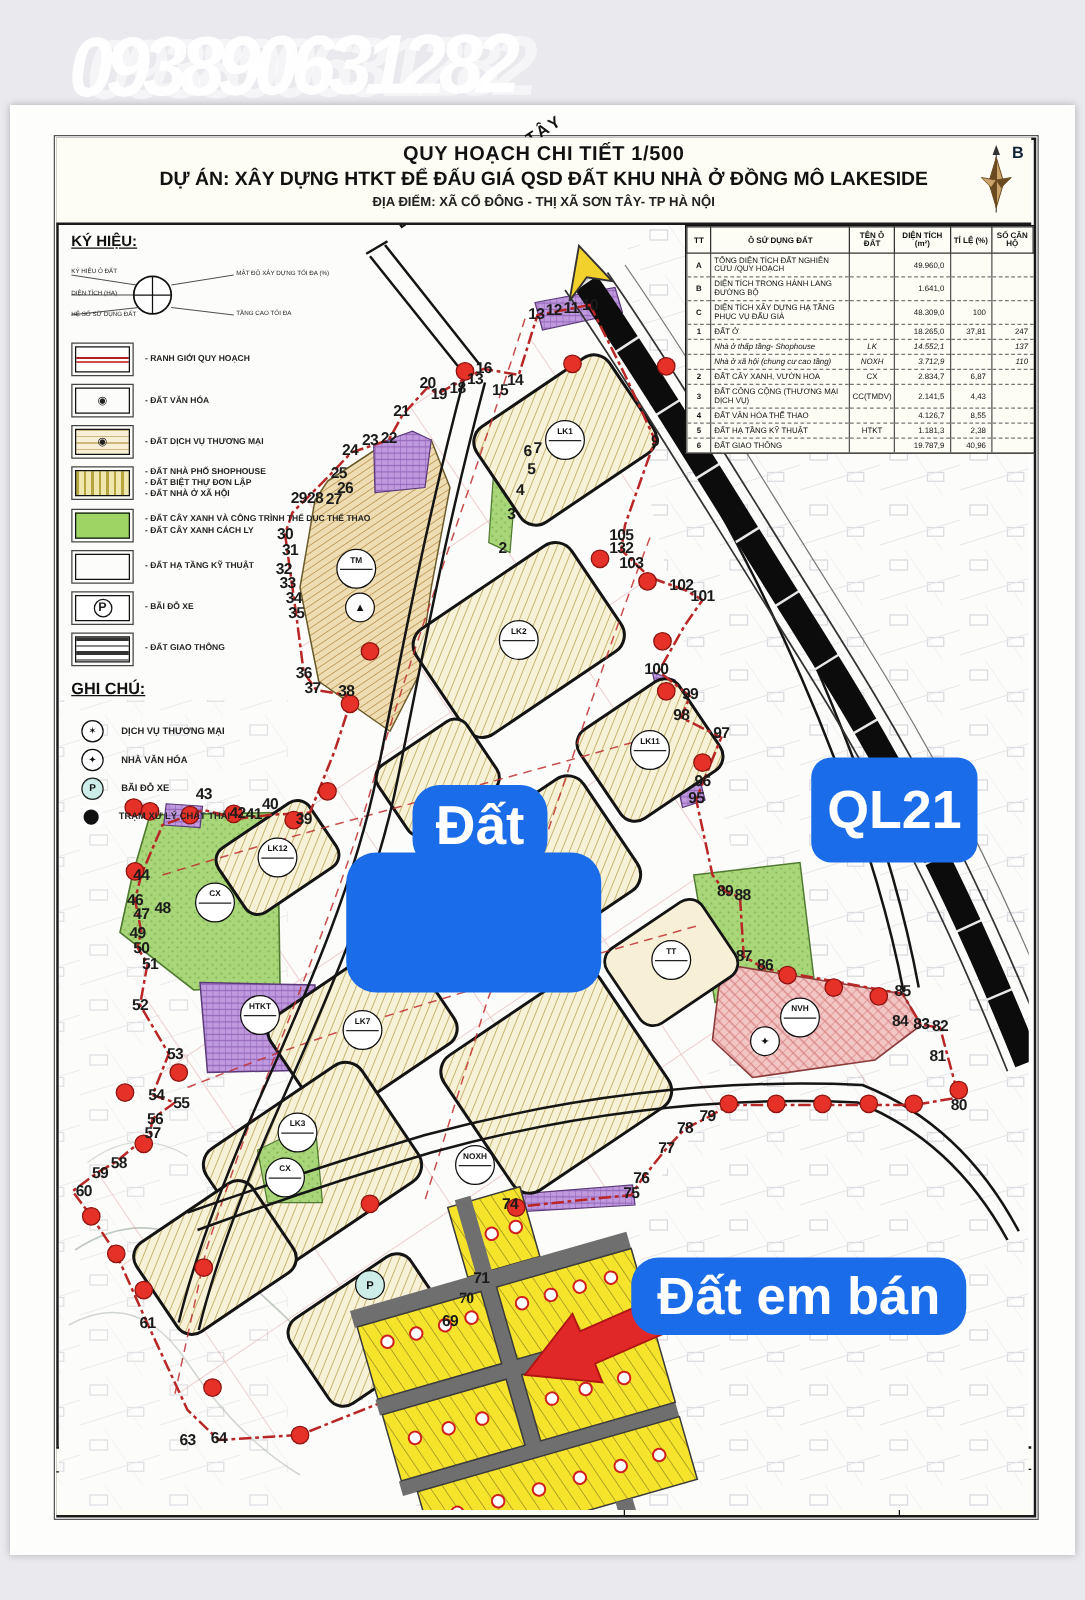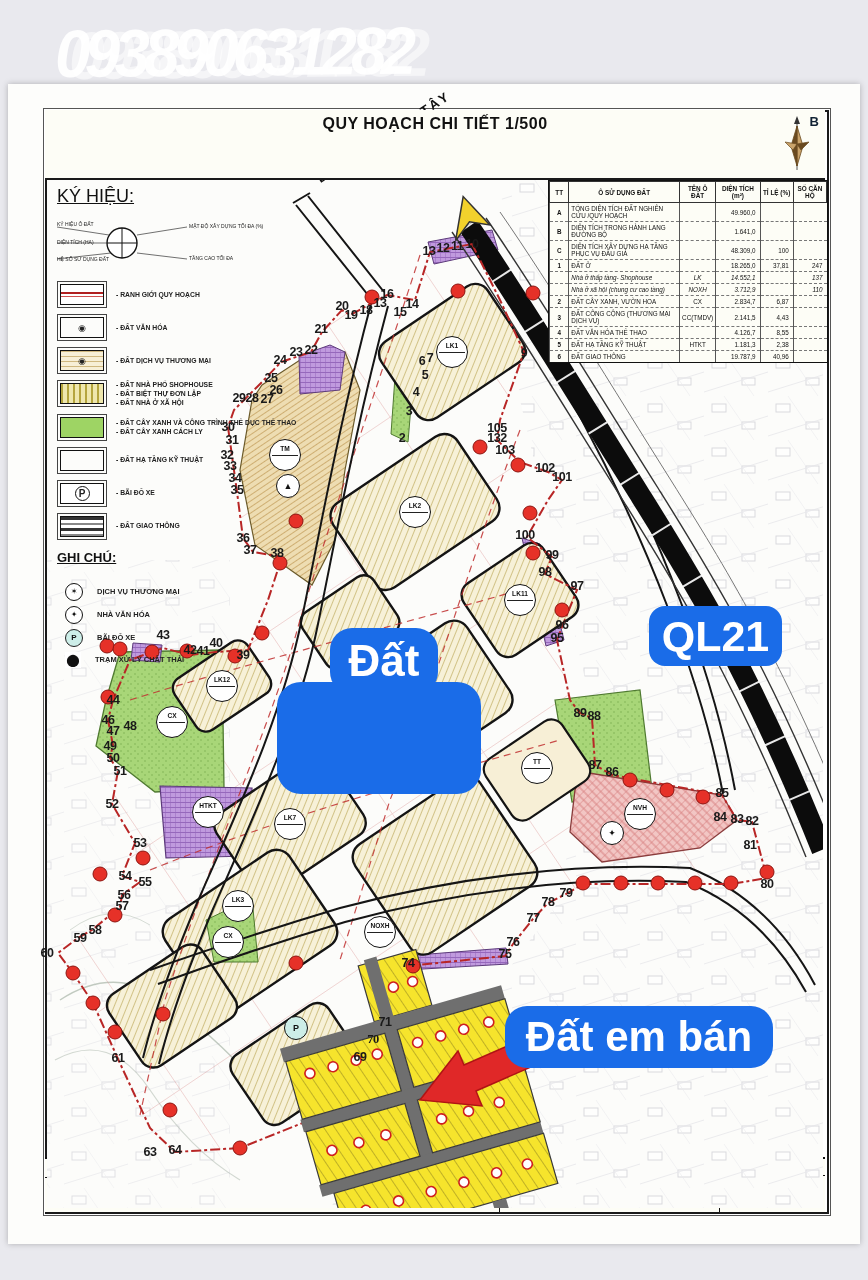--- a/index.html
+++ b/index.html
@@ -25,21 +25,21 @@
   .t2{font-size:15.5px;font-weight:bold;margin-top:2px;}
   .t3{font-size:10.5px;font-weight:bold;margin-top:3px;color:#222;}
   .compass{position:absolute;right:2px;top:2px;width:52px;height:64px;z-index:7;}
   .compass .blabel{position:absolute;right:4px;top:2px;font-size:13px;font-weight:bold;color:#123;}
 
   
   #mapsvg{position:absolute;left:0;top:0;width:868px;height:1280px;z-index:3;pointer-events:none;}
 
   
   .legend{position:absolute;left:57px;top:186px;width:250px;z-index:6;color:#111;}
-  .legend .ltitle{font-size:18px;font-weight:normal;text-decoration:underline;margin-bottom:4px;}
+  .legend .ltitle{font-size:12px;font-weight:bold;text-decoration:underline;margin-bottom:4px;}
   .symdiag{position:relative;height:64px;margin:2px 0 6px 0;}
   .symdiag .tiny{position:absolute;font-size:5px;color:#222;white-space:nowrap;}
   .litem{display:flex;align-items:center;margin-bottom:6px;}
   .sw{width:42px;height:19px;flex:0 0 42px;border:1px solid #111;outline:1px solid #444;outline-offset:2px;
       margin:3px 12px 3px 3px;position:relative;display:flex;align-items:center;justify-content:center;
       font-size:9px;color:#222;}
   .llab{font-size:6.8px;font-weight:bold;color:#222;line-height:1.35;}
   .sw-boundary{background:linear-gradient(180deg,#fff 38%,#b02020 38%,#b02020 50%,#fff 50%,#fff 58%,#d05050 58%,#d05050 64%,#fff 64%);}
   .sw-culture{background:#f3c4c4 repeating-linear-gradient(45deg,rgba(200,90,90,.8) 0 1px,transparent 1px 4px),
       #f3c4c4 repeating-linear-gradient(-45deg,rgba(200,90,90,.8) 0 1px,transparent 1px 4px);}
@@ -101,21 +101,21 @@
   .roadlabel{position:absolute;left:318px;top:172px;font-size:13px;font-weight:bold;color:#111;
       transform:rotate(-33deg);transform-origin:left center;letter-spacing:2px;z-index:5;}
 
   
   .blue{position:absolute;background:#1a6ce8;color:#fff;font-weight:bold;text-align:center;
       border-radius:18px;z-index:8;line-height:1.12;}
   .area-pill-top{left:330px;top:628px;width:108px;height:66px;border-radius:22px;font-size:44px;
       display:flex;align-items:center;justify-content:center;}
   .area-pill-main{left:277px;top:682px;width:204px;height:112px;border-radius:24px;font-size:44px;
       display:flex;flex-direction:column;align-items:center;justify-content:center;}
-  .ql21{left:649px;top:606px;width:133px;height:60px;border-radius:16px;font-size:43px;
+  .ql21{left:649px;top:606px;width:133px;height:84px;border-radius:16px;font-size:43px;
       display:flex;align-items:center;justify-content:center;}
   .sale{left:505px;top:1006px;width:268px;height:62px;border-radius:22px;font-size:42px;
       display:flex;align-items:center;justify-content:center;}
 </style>
 </head>
 <body>
 
 <div class="watermark" data-interactable="false">093890631282</div>
 
 <div class="sheet" data-interactable="false"></div>
@@ -286,20 +286,22 @@
           <circle cx="144" cy="-32" r="5"></circle>
       </g>
     </g>
 
     <polygon points="592,1009 464,1065 458,1051 420,1100 482,1106 476,1091 604,1035" fill="#e02828" stroke="#b01414" stroke-width="1.5"></polygon>
   </g>
 </svg>
 
 <div class="titleblock" data-interactable="false">
   <div class="t1" data-interactable="false">QUY HOẠCH CHI TIẾT 1/500</div>
+  <div class="t2" data-interactable="false">DỰ ÁN: XÂY DỰNG HTKT ĐỂ ĐẤU GIÁ QSD ĐẤT KHU NHÀ Ở ĐỒNG MÔ LAKESIDE</div>
+  <div class="t3" data-interactable="false">ĐỊA ĐIỂM: XÃ CỔ ĐÔNG - THỊ XÃ SƠN TÂY- TP HÀ NỘI</div>
   <div class="compass" data-interactable="false">
     <svg width="52" height="64" viewBox="0 0 52 64">
       <line x1="26" y1="6" x2="26" y2="58" stroke="#555" stroke-width="1"></line>
       <polygon points="26,4 23,12 29,12" fill="#333"></polygon>
       <polygon points="26,14 32,34 26,54 26,34" fill="#caa36a" stroke="#6a4a20" stroke-width="0.8"></polygon>
       <polygon points="26,14 20,34 26,54 26,34" fill="#6a4a20" stroke="#6a4a20" stroke-width="0.8"></polygon>
       <polygon points="14,30 26,32 22,38" fill="#caa36a" stroke="#6a4a20" stroke-width="0.7"></polygon>
       <polygon points="38,30 26,32 30,38" fill="#6a4a20" stroke="#6a4a20" stroke-width="0.7"></polygon>
     </svg>
     <span class="blabel" data-interactable="false">B</span>
@@ -597,21 +599,21 @@
     <span class="bnum" data-interactable="false" style="left: 113px; top: 758px;">50</span>
     <span class="bnum" data-interactable="false" style="left: 120px; top: 771px;">51</span>
     <span class="bnum" data-interactable="false" style="left: 112px; top: 804px;">52</span>
     <span class="bnum" data-interactable="false" style="left: 140px; top: 843px;">53</span>
     <span class="bnum" data-interactable="false" style="left: 125px; top: 876px;">54</span>
     <span class="bnum" data-interactable="false" style="left: 145px; top: 882px;">55</span>
     <span class="bnum" data-interactable="false" style="left: 124px; top: 895px;">56</span>
     <span class="bnum" data-interactable="false" style="left: 122px; top: 906px;">57</span>
     <span class="bnum" data-interactable="false" style="left: 95px; top: 930px;">58</span>
     <span class="bnum" data-interactable="false" style="left: 80px; top: 938px;">59</span>
-    <span class="bnum" data-interactable="false" style="left: 47px; top: 953px;">60</span>
+    <span class="bnum" data-interactable="false" style="left: 67px; top: 953px;">60</span>
     <span class="bnum" data-interactable="false" style="left: 118px; top: 1058px;">61</span>
     <span class="bnum" data-interactable="false" style="left: 150px; top: 1152px;">63</span>
     <span class="bnum" data-interactable="false" style="left: 175px; top: 1150px;">64</span>
     <span class="bnum" data-interactable="false" style="left: 360px; top: 1057px;">69</span>
     <span class="bnum" data-interactable="false" style="left: 373px; top: 1039px; font-family: Liberation Serif, serif;">70</span>
     <span class="bnum" data-interactable="false" style="left: 385px; top: 1022px;">71</span>
     <span class="bnum" data-interactable="false" style="left: 408px; top: 963px;">74</span>
     <span class="bnum" data-interactable="false" style="left: 505px; top: 954px;">75</span>
     <span class="bnum" data-interactable="false" style="left: 513px; top: 942px;">76</span>
     <span class="bnum" data-interactable="false" style="left: 533px; top: 918px;">77</span>

